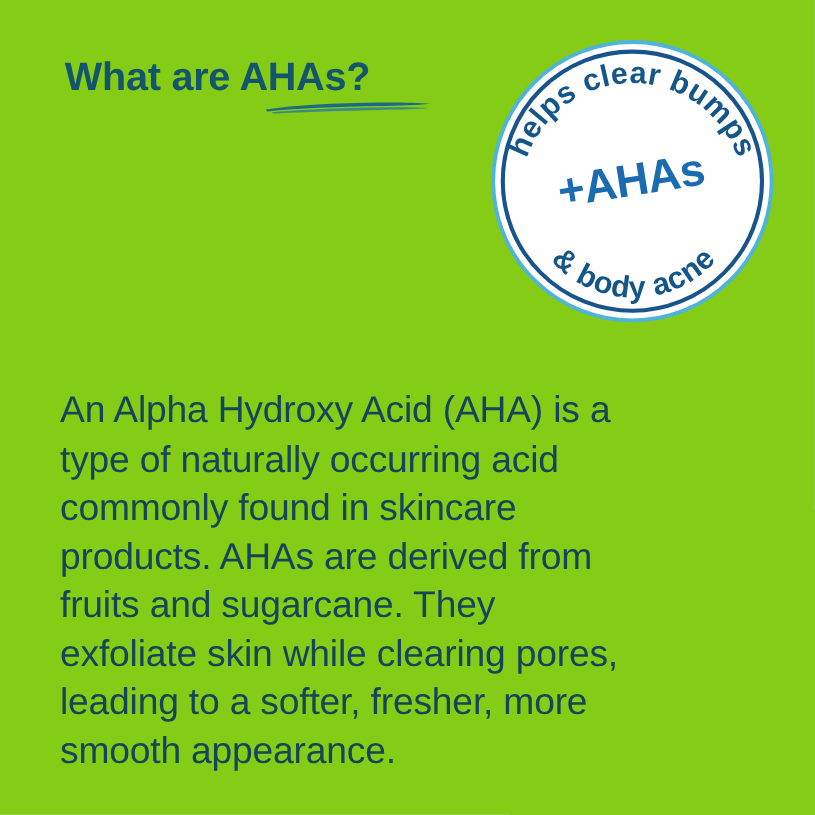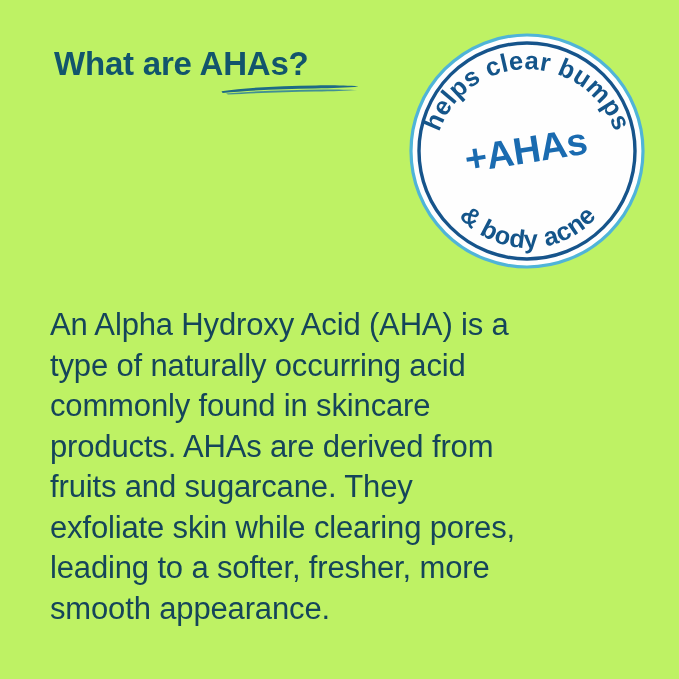--- a/index.html
+++ b/index.html
@@ -11,21 +11,21 @@
     height: 679px;
     overflow: hidden;
     font-family: "Liberation Sans", sans-serif;
     background: #cbe6e1;
   }
 
   #card {
     position: relative;
     width: 679px;
     height: 679px;
-    background: #bef264;
+    background: #84cc16;
     box-sizing: border-box;
   }
 
   
   #heading-block {
     position: absolute;
     left: 54px;
     top: 44px;
     width: 330px;
     height: 60px;
@@ -74,21 +74,21 @@
     font-size: 38px;
     font-weight: bold;
     fill: #1a6bb0;
     letter-spacing: -0.5px;
   }
 
   
   #body-copy {
     position: absolute;
     left: 50px;
-    top: 305px;
+    top: 322px;
     width: 560px;
   }
   #body-copy p {
     margin: 0;
     font-size: 31px;
     line-height: 40.5px;
     color: #15455a;
     letter-spacing: -0.15px;
     font-weight: normal;
     white-space: pre-line;

